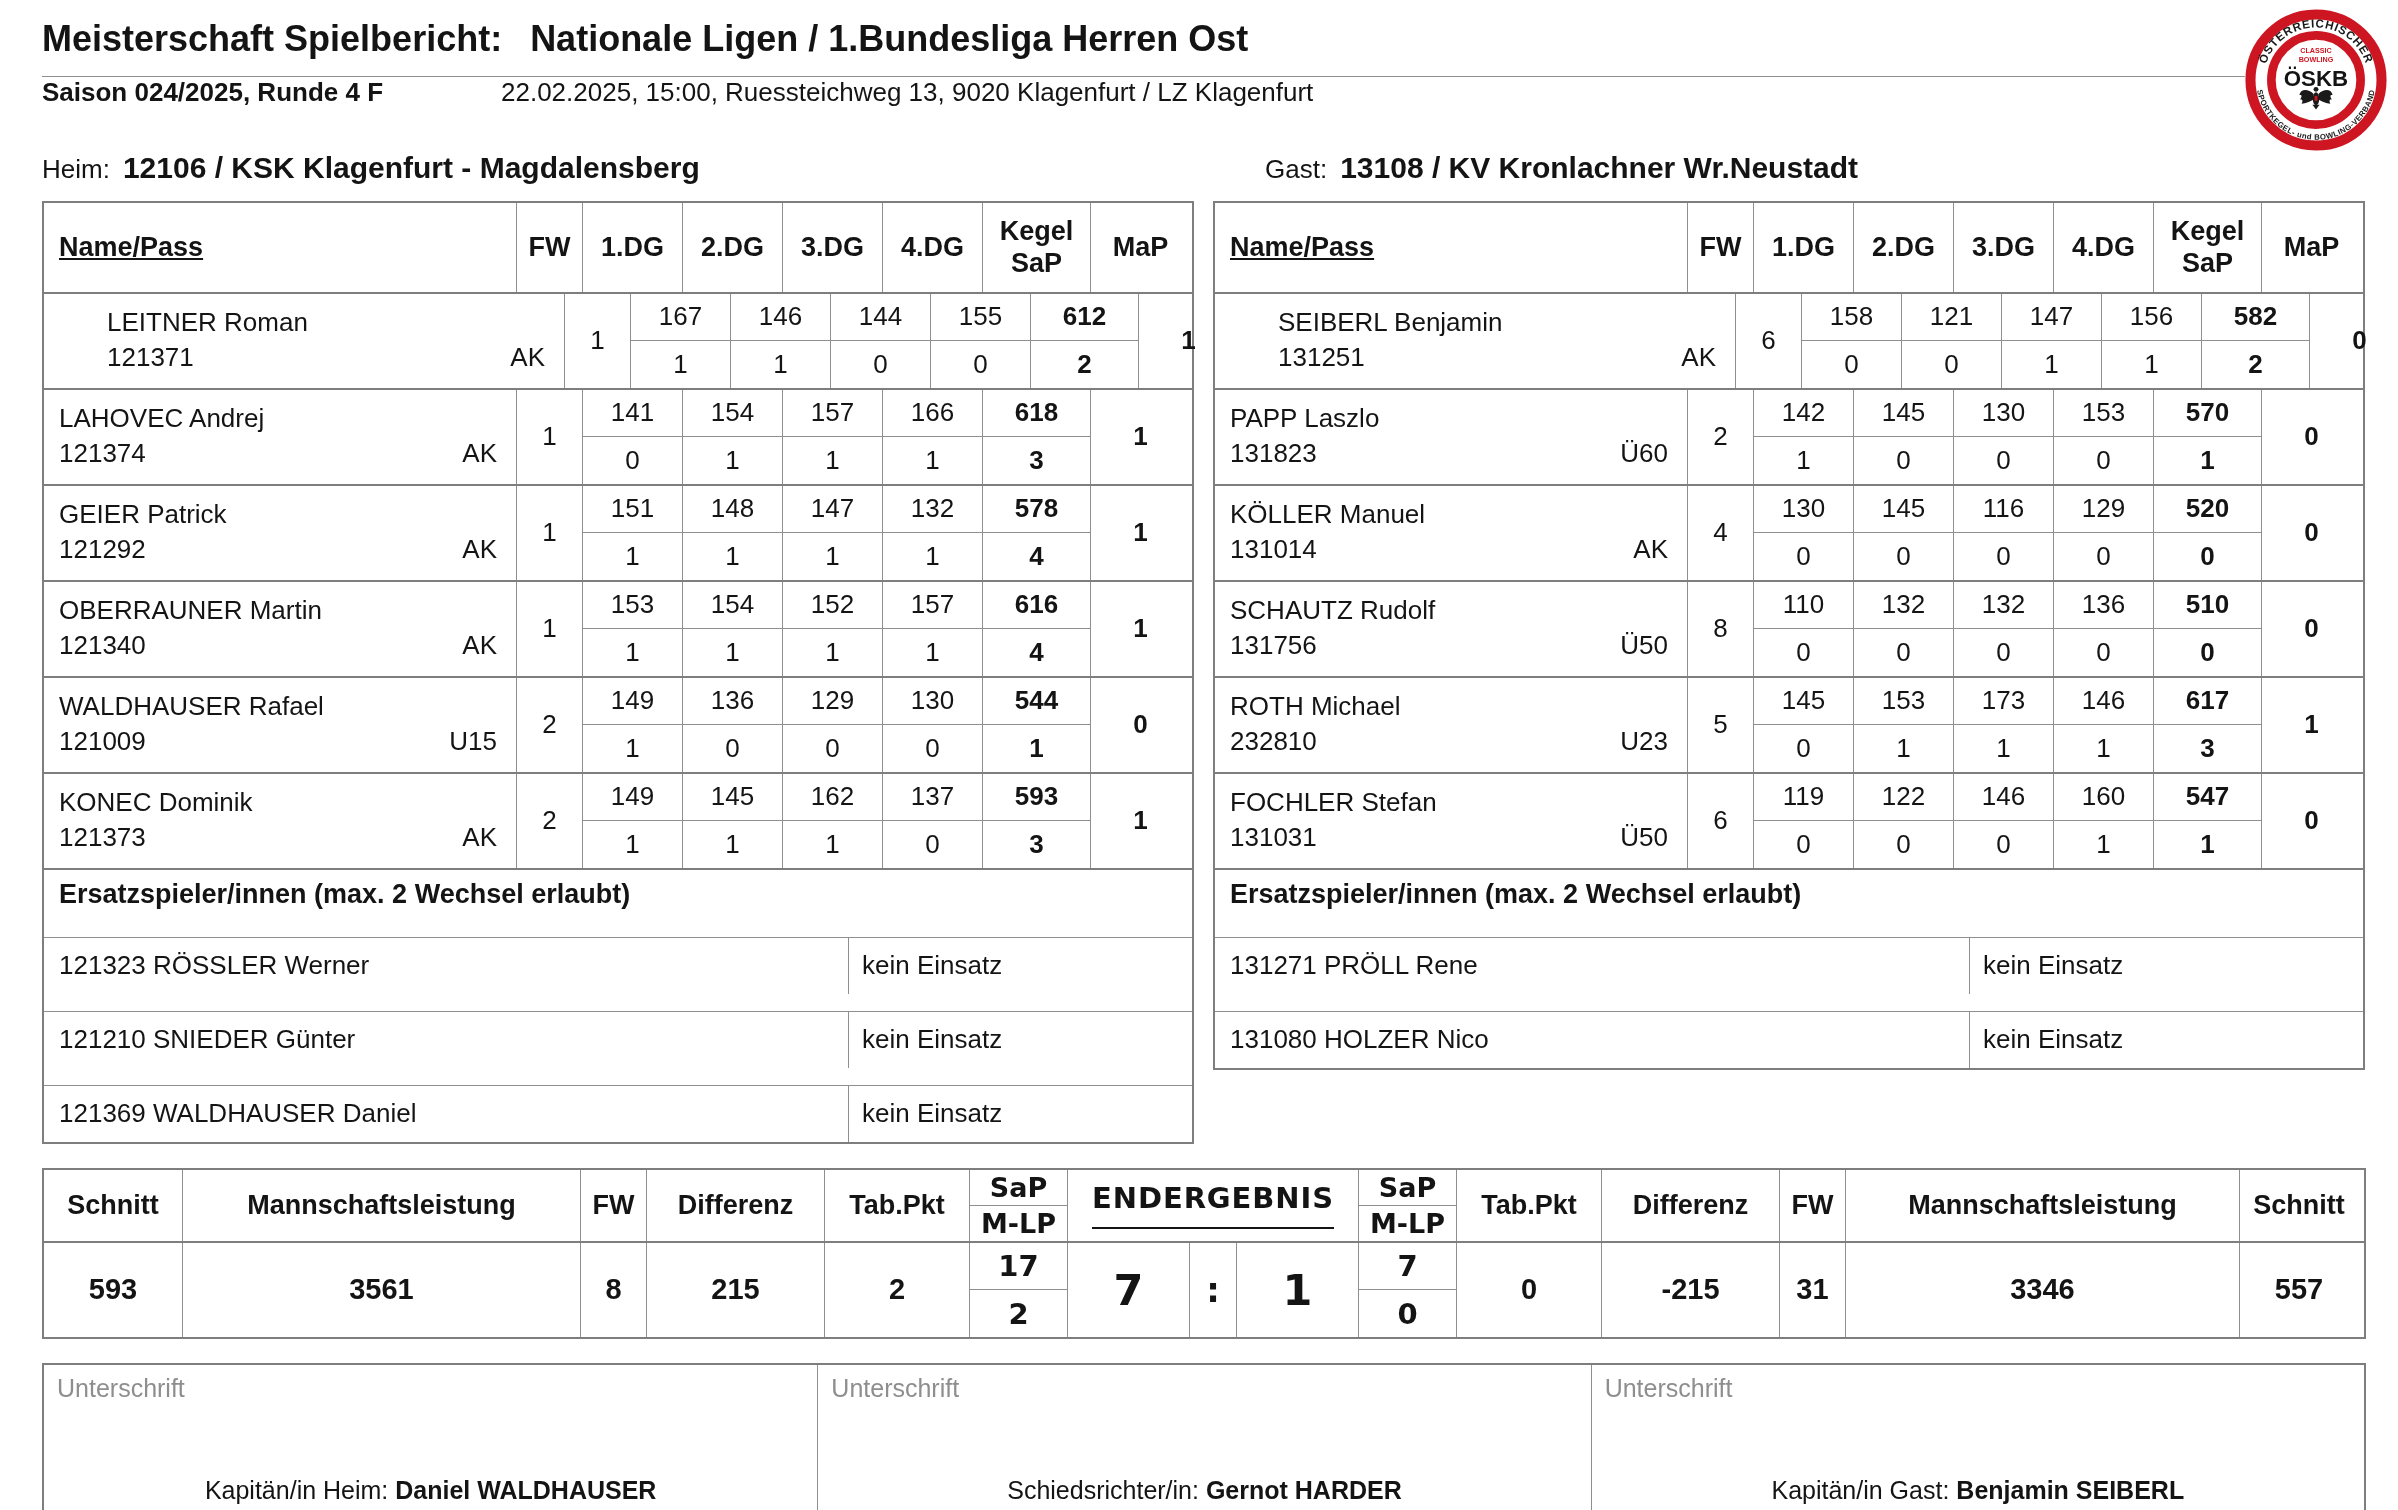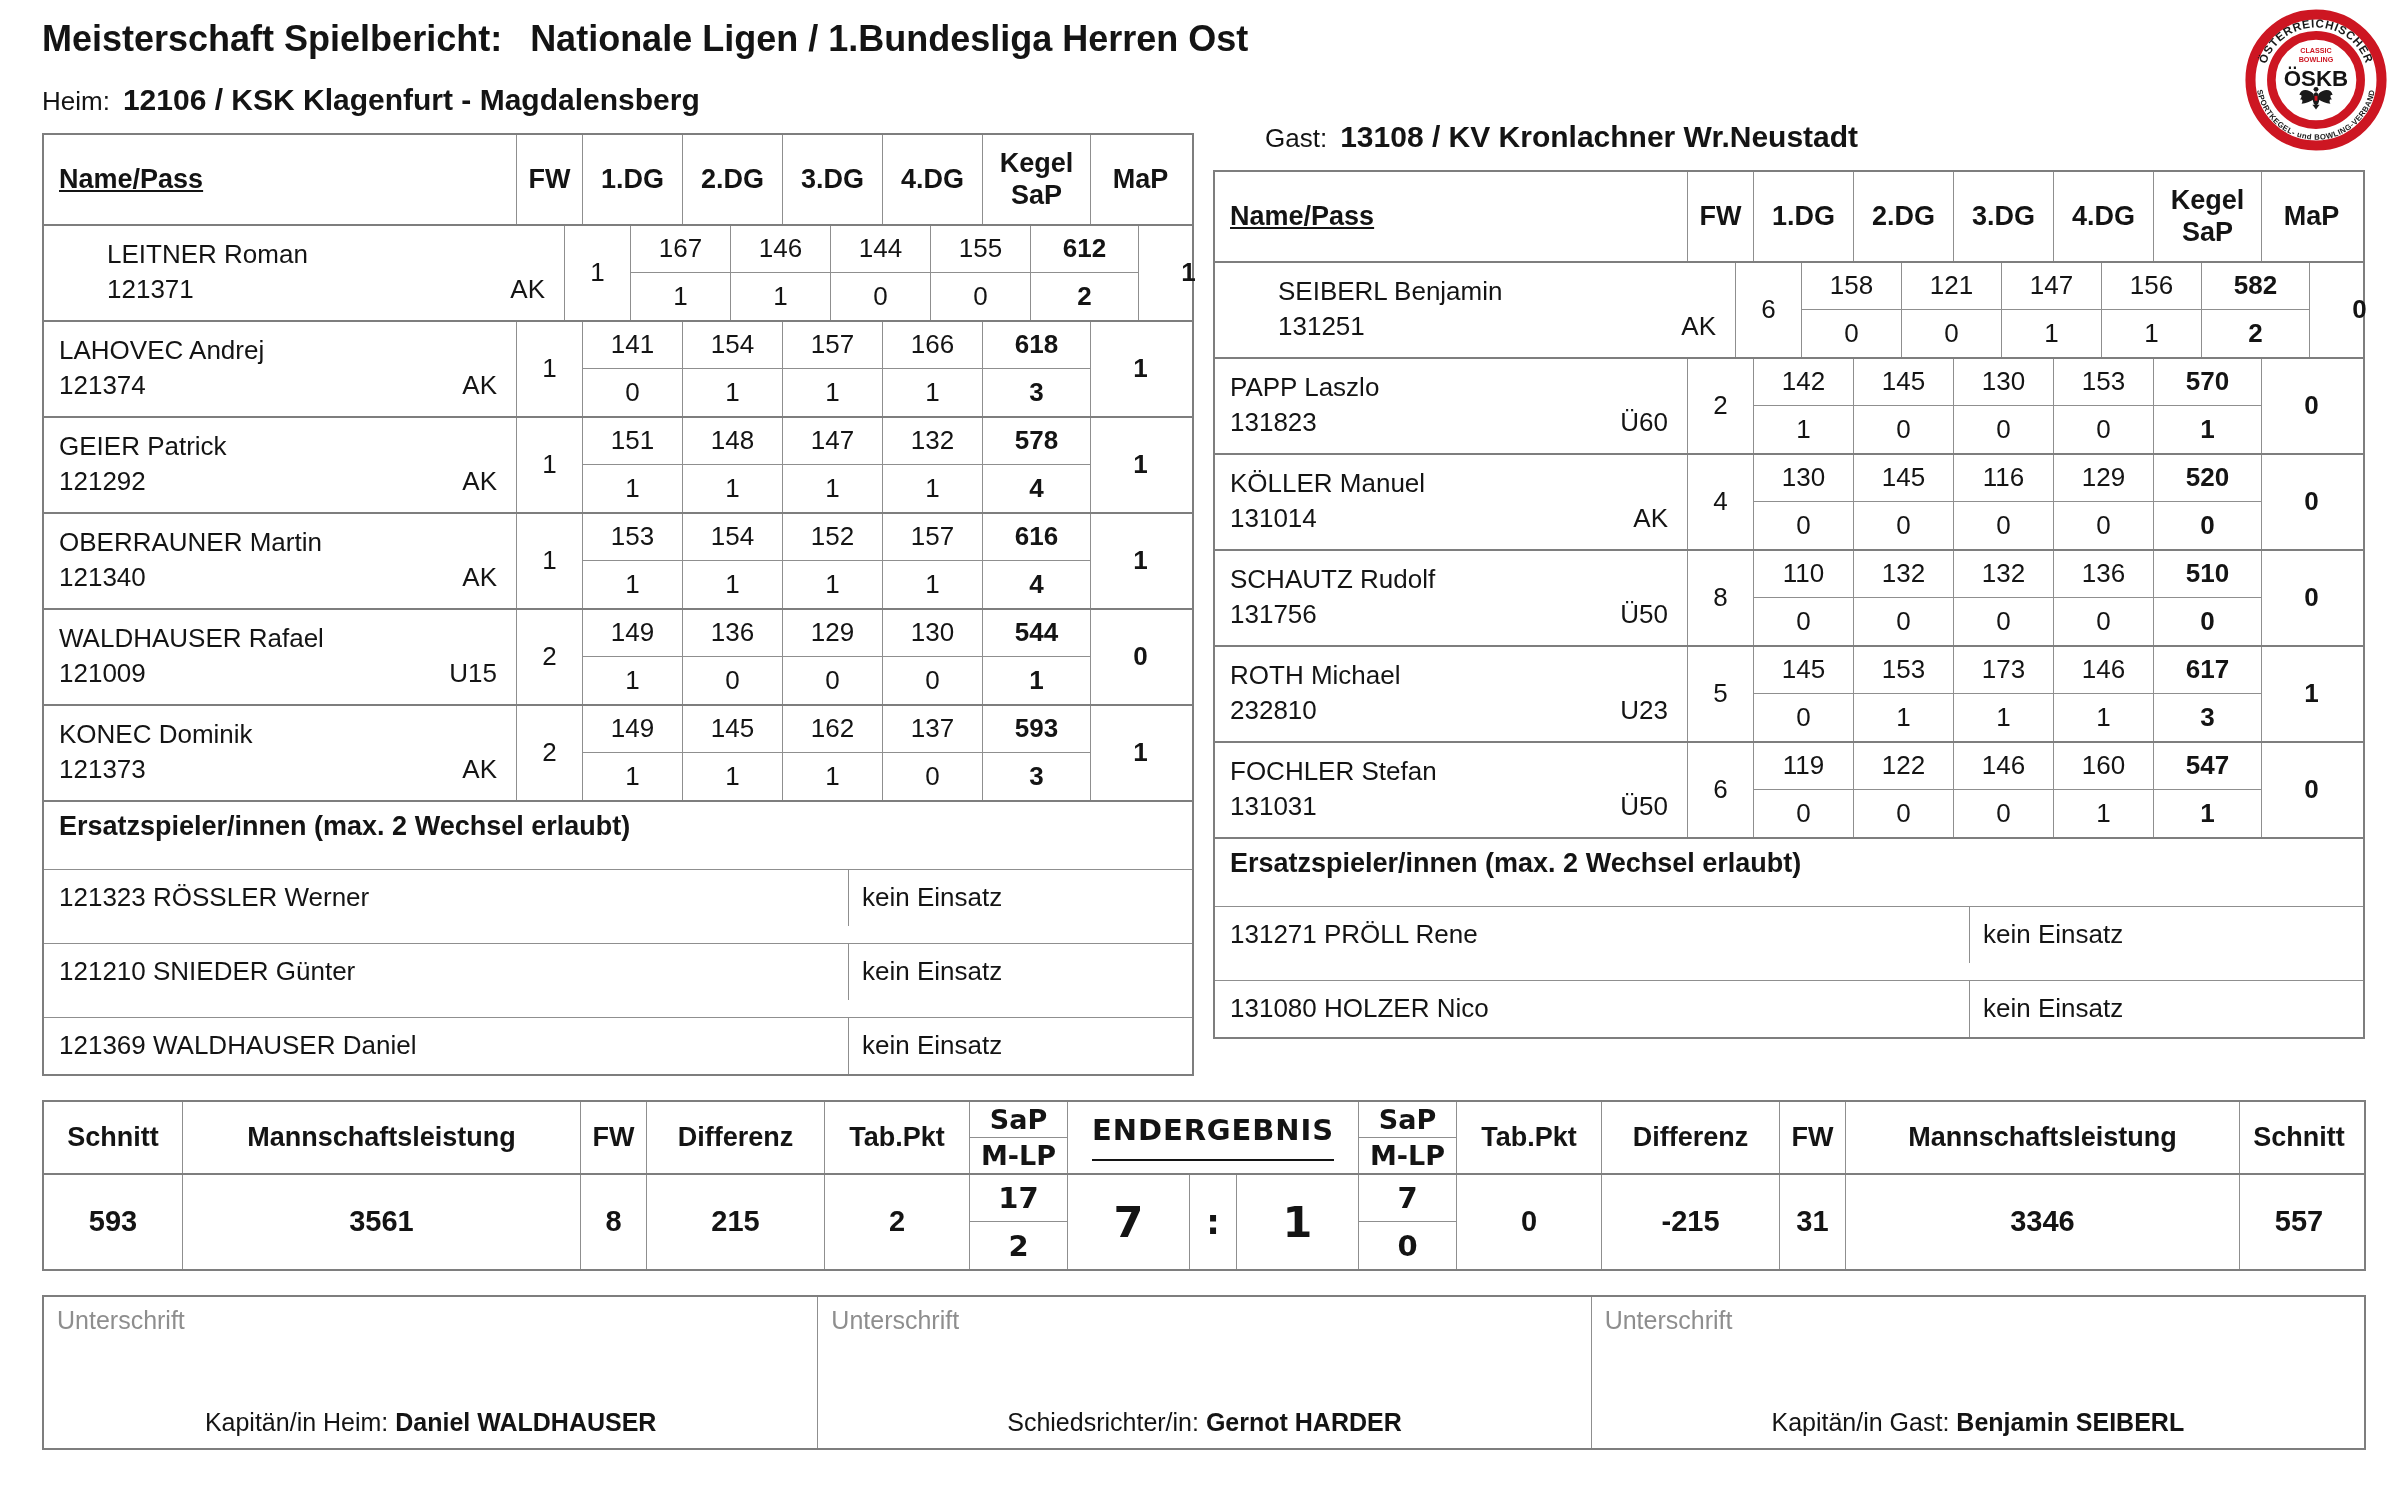--- a/index.html
+++ b/index.html
@@ -13,21 +13,21 @@
   
   .title-row{font-weight:bold;font-size:36px;line-height:1.1;}
   .title-label{margin-right:28px;}
   .sub-row{margin-top:17px;font-size:26px;position:relative;height:32px;}
   .season{font-weight:bold;}
   .event{position:absolute;left:459px;top:0;font-weight:normal;}
   .logo{position:absolute;top:7.5px;right:11.2px;width:144px;height:144px;}
   .logo svg{width:100%;height:100%;}
 
   
-  .teams{display:flex;gap:19px;margin-top:24px;align-items:center;}
+  .teams{display:flex;gap:19px;margin-top:18px;align-items:flex-start;}
   .team{width:1152px;}
   .team-heading{font-size:26px;height:41px;display:flex;align-items:baseline;}
   .team-heading.indent{padding-left:52px;}
   .team-name{font-size:30px;font-weight:bold;margin-left:13px;}
 
   
   .ptable{border:2.8px solid #7e7e7e;margin-top:9.4px;background:#fff;}
   .thead,.player-row{
     display:grid;
     grid-template-columns:472px 66px 100px 100px 100px 100px 108px 100px;
@@ -87,20 +87,24 @@
   .sig-caption{position:absolute;left:0;bottom:11.2px;width:100%;text-align:center;font-size:25px;}
   .sig-name{font-weight:bold;}
 </style>
 </head>
 <body>
 
 <div class="page">
 
   <div class="title-row">
     <span class="title-label">Meisterschaft Spielbericht:</span><span class="title-value">Nationale Ligen / 1.Bundesliga Herren Ost</span>
+  </div>
+  <div class="sub-row">
+    <span class="season">Saison 024/2025, Runde 4 F</span>
+    <span class="event">22.02.2025, 15:00, Ruessteichweg 13, 9020 Klagenfurt / LZ Klagenfurt</span>
   </div>
 
   <div class="logo">
     <svg viewBox="0 0 100 100">
       <circle cx="50" cy="50" r="49.5" fill="#ffffff"></circle>
       <circle cx="50" cy="50" r="45.5" fill="none" stroke="#cd1622" stroke-width="7"></circle>
       <circle cx="50" cy="50" r="31" fill="none" stroke="#cd1622" stroke-width="6"></circle>
       <defs>
         <path id="arcTop" d="M 13.5,50 A 36.5,36.5 0 1 1 86.5,50"></path>
         <path id="arcBot" d="M 8.5,50 A 41.5,41.5 0 0 0 91.5,50"></path>

